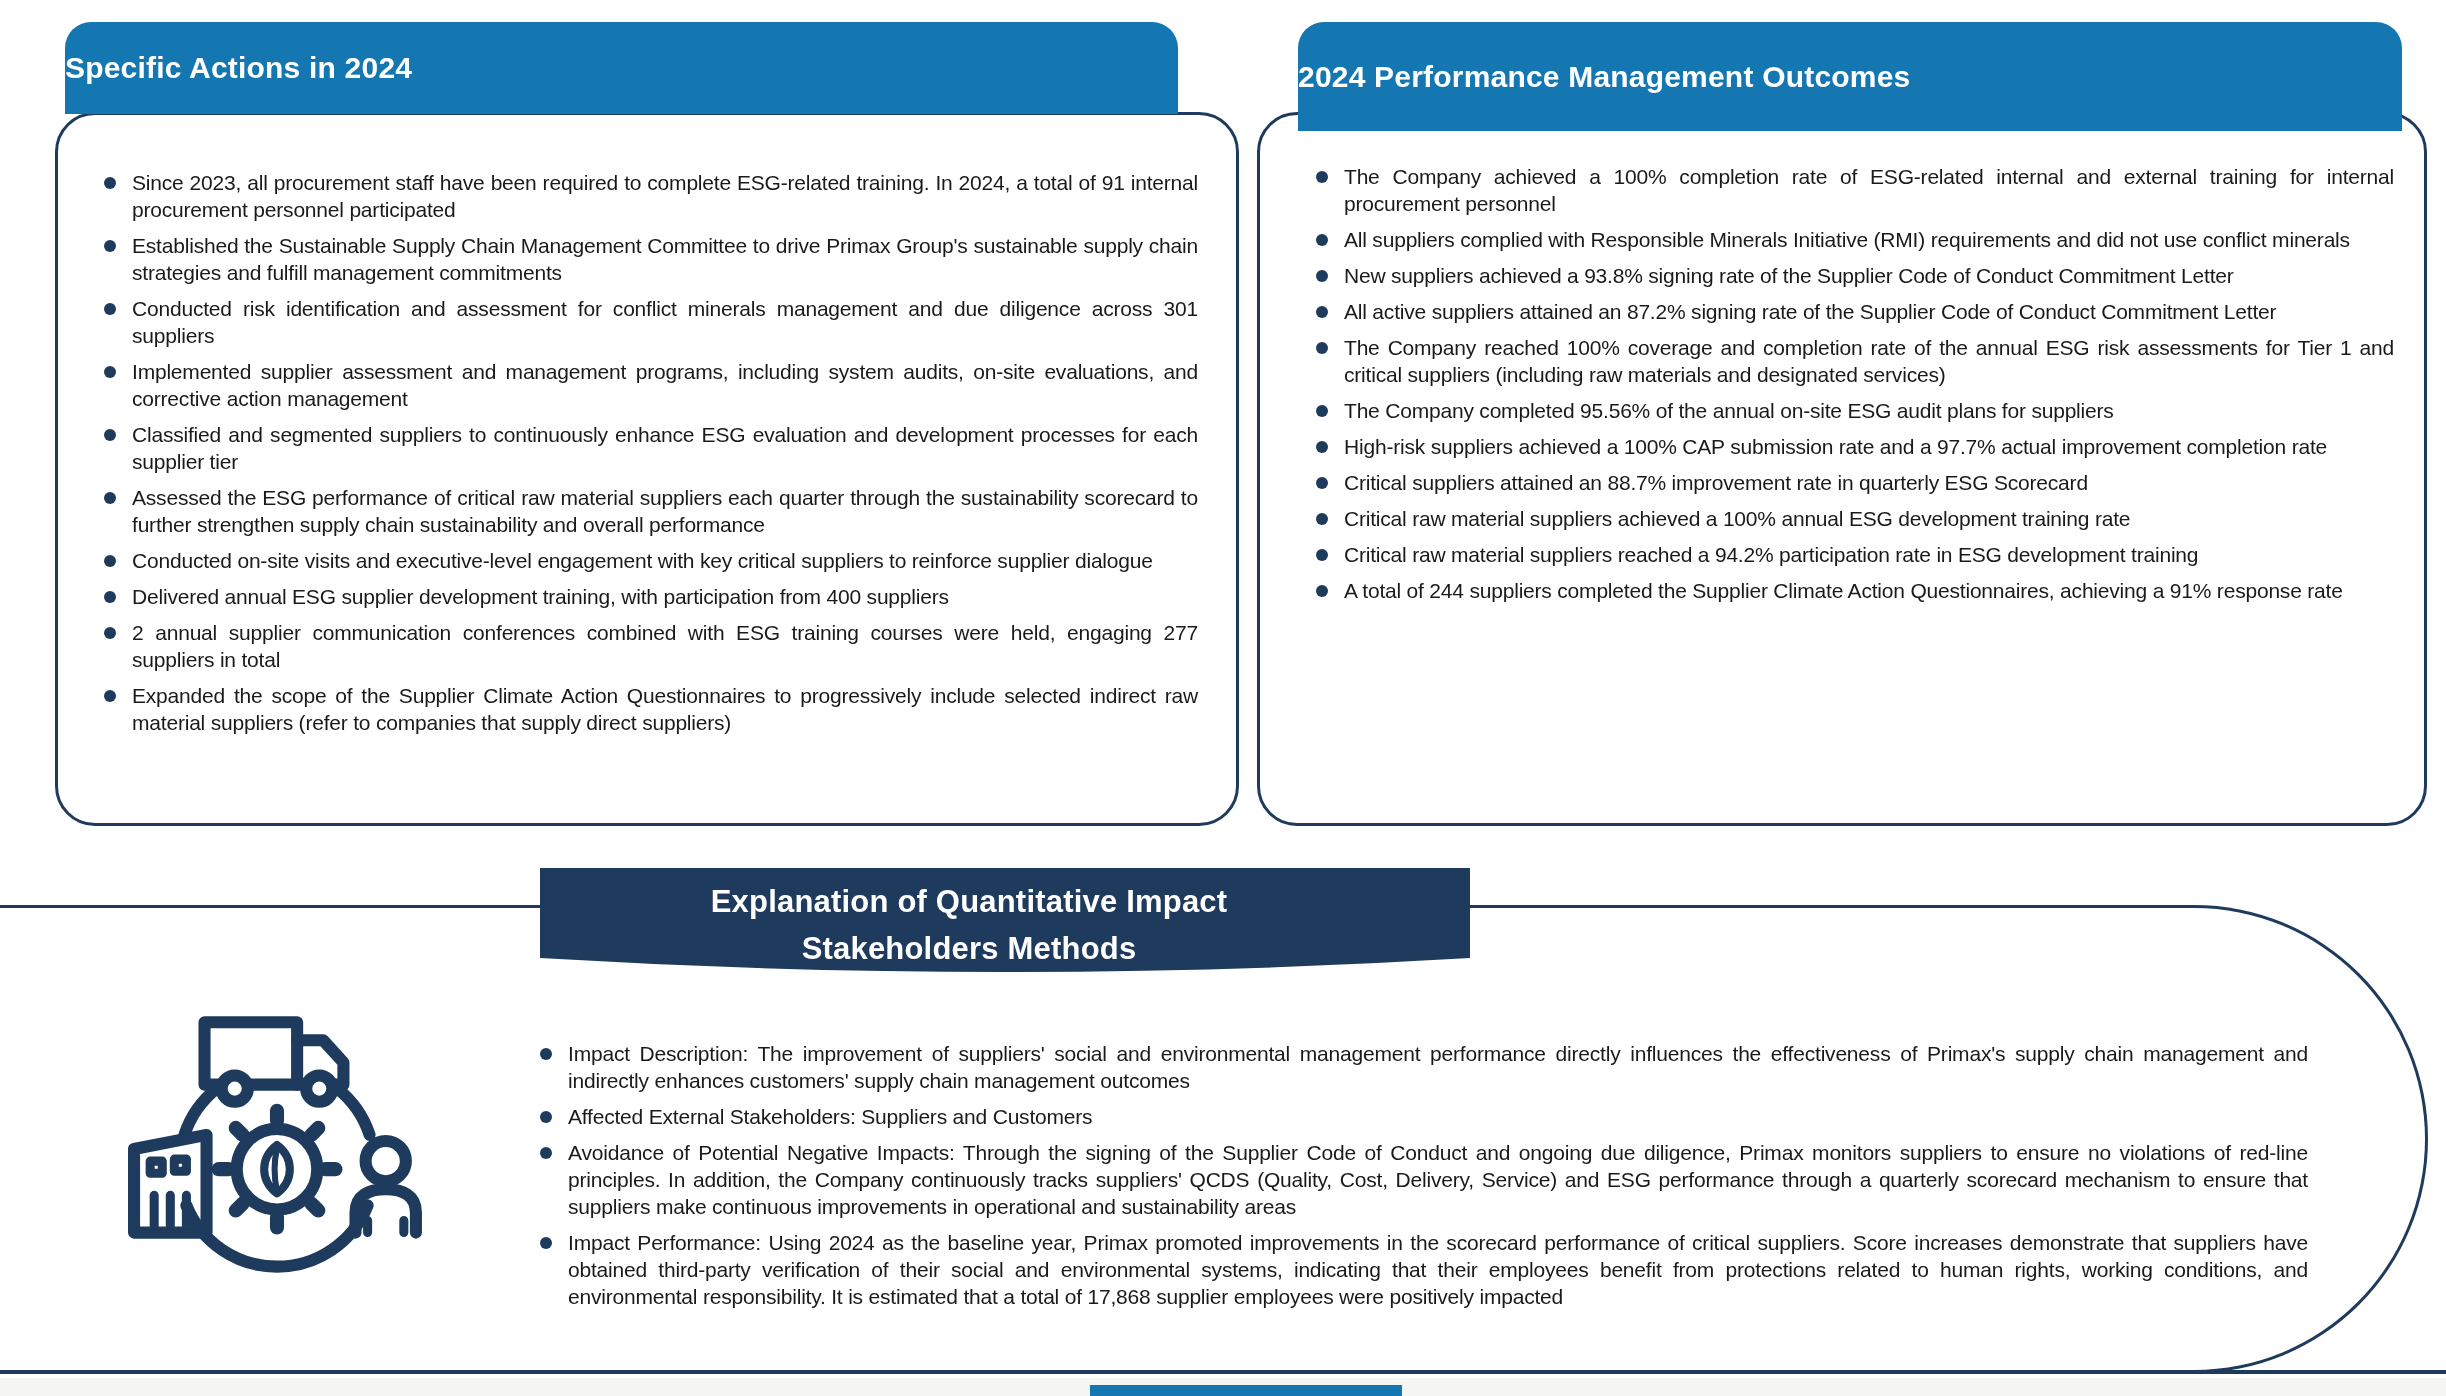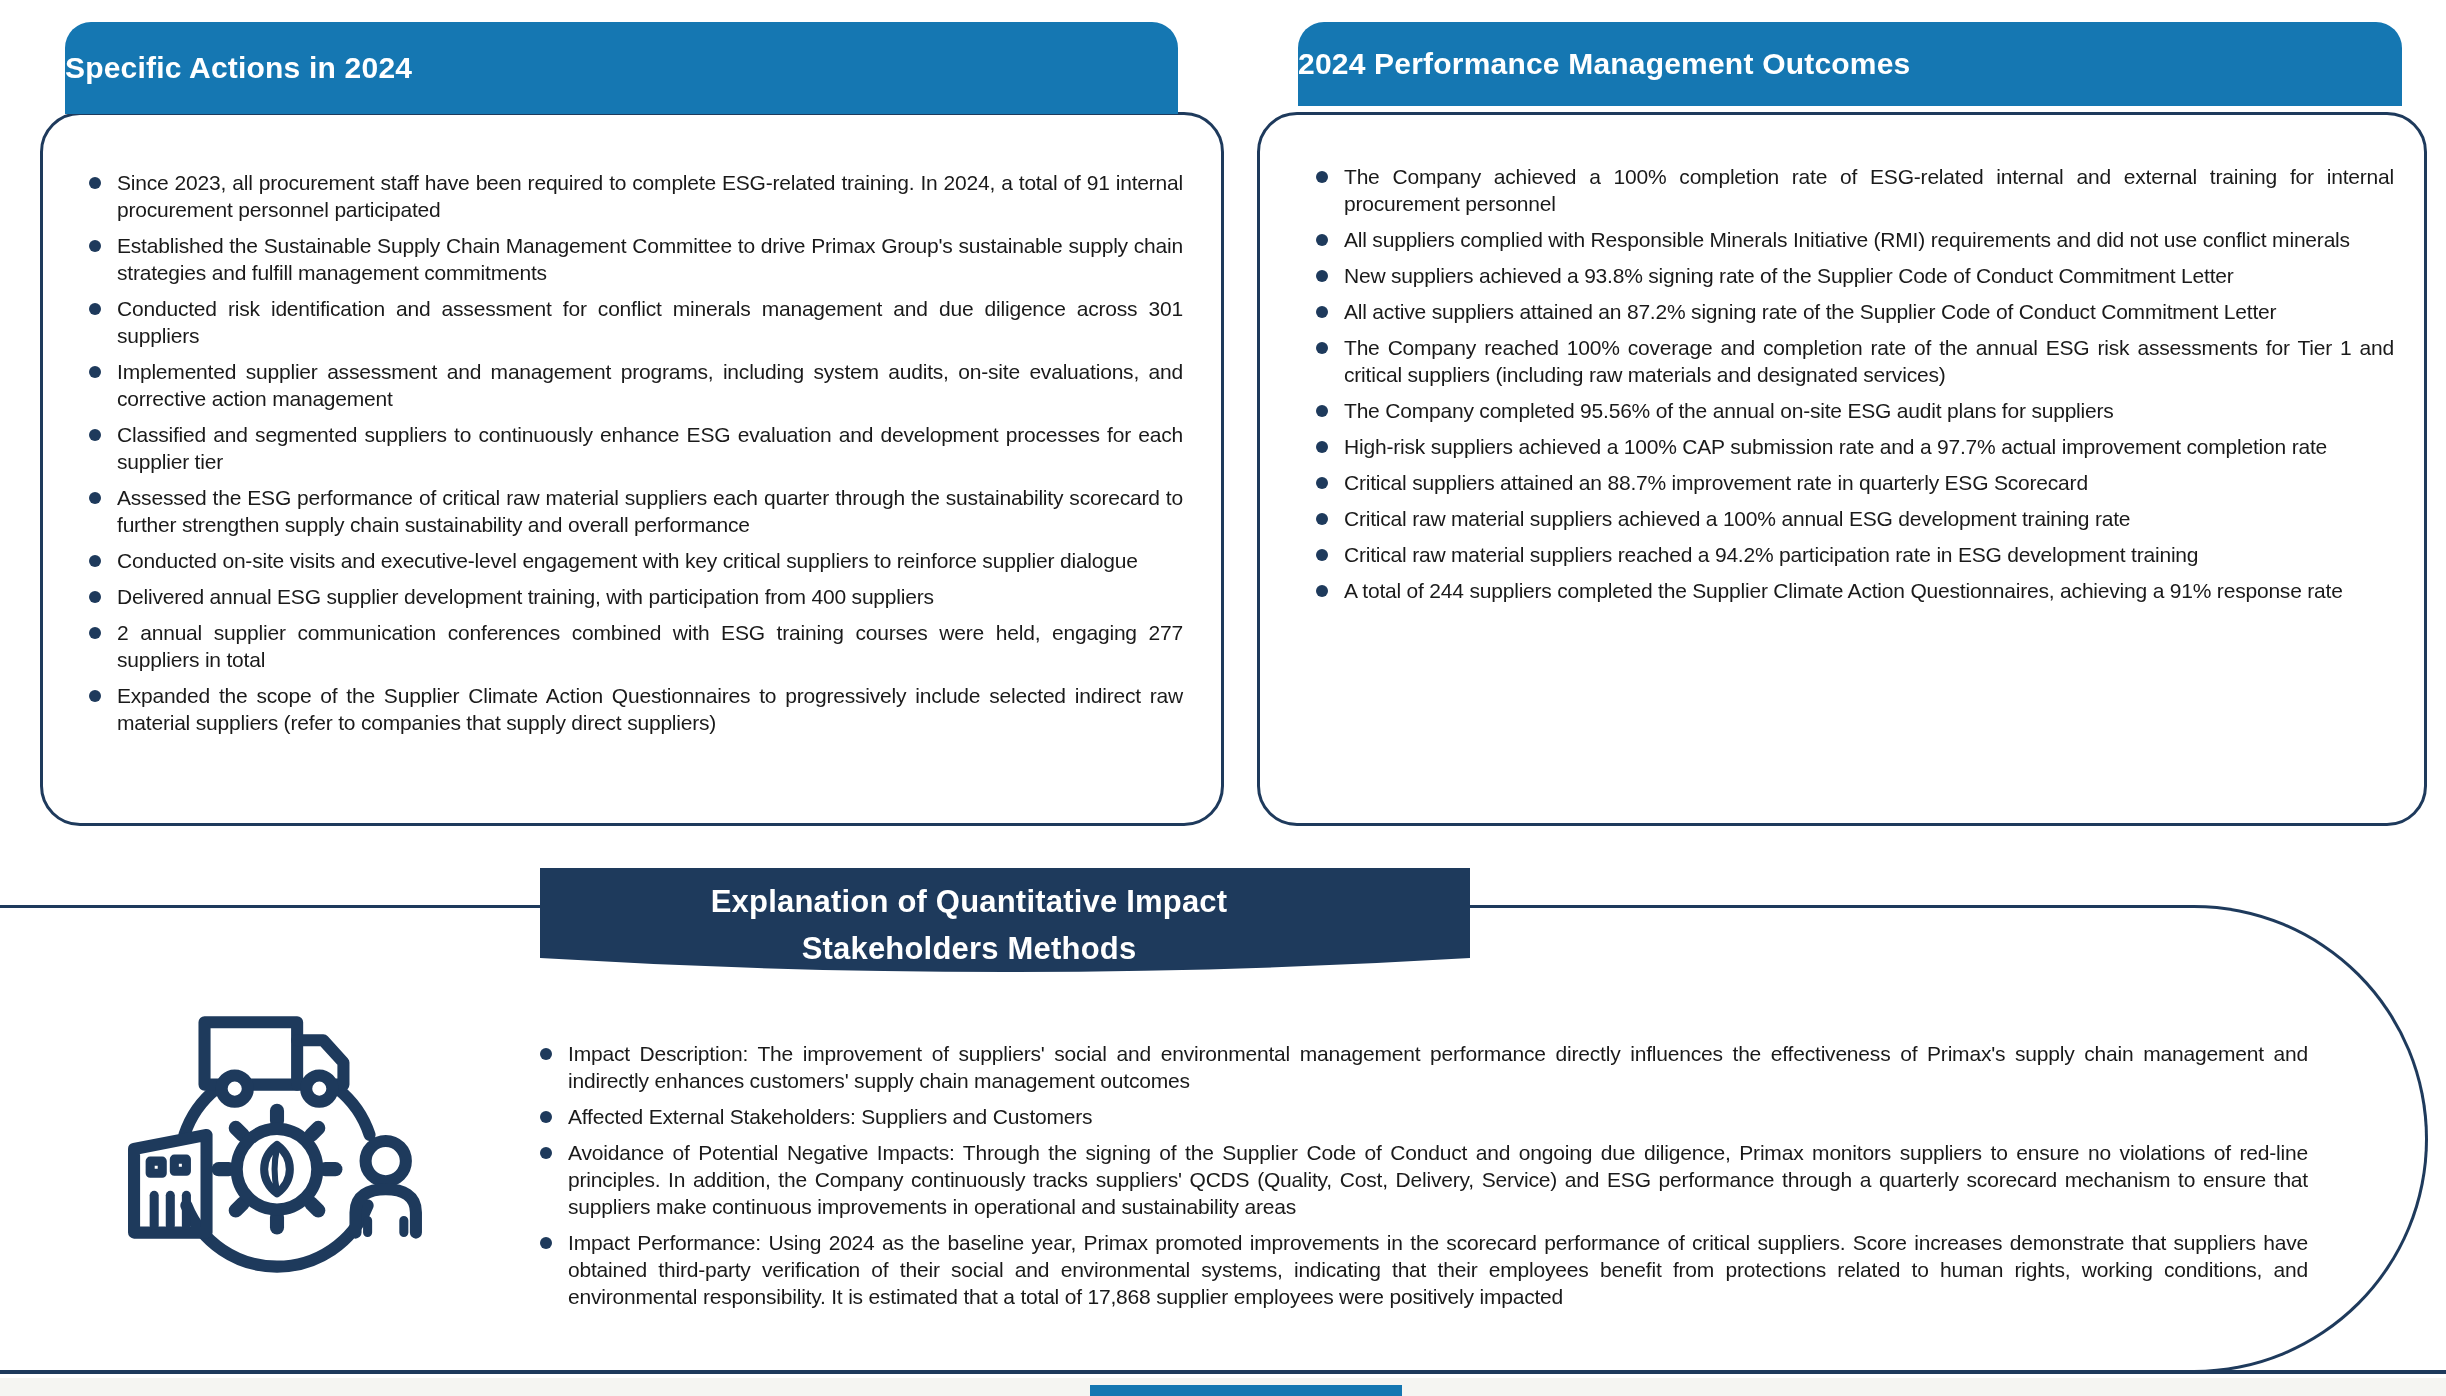--- a/index.html
+++ b/index.html
@@ -7,21 +7,21 @@
 
   .panel-header{position:absolute;background:#1577b2;border-radius:26px 26px 0 0;color:#ffffff;
     display:flex;align-items:center;font-weight:bold;font-size:30px;letter-spacing:.2px;z-index:3;}
   .panel-body{position:absolute;background:#ffffff;border:3px solid #1e3a5c;border-radius:40px;z-index:2;box-sizing:border-box;}
 
   ul.bullets{list-style:none;margin:0;padding:0;}
   ul.bullets li{display:flex;gap:16px;margin-bottom:9px;font-size:21px;line-height:27px;color:#1a1a1a;
     text-align:justify;text-align-last:left;letter-spacing:-0.2px;}
   .dot{flex:0 0 auto;width:12px;height:12px;border-radius:50%;background:#1e3a5c;margin-top:8px;}
 
-  .left-body-pad{padding:54px 38px 0 46px;}
+  .left-body-pad{padding:54px 38px 0 46px;margin-left:15px;}
   .right-body-pad{padding:48px 30px 0 56px;}
 
   .ribbon-wrap{position:absolute;left:540px;top:868px;width:930px;height:124px;z-index:5;}
   .ribbon-text{position:absolute;left:540px;top:878px;width:858px;z-index:6;color:#ffffff;font-weight:bold;
     font-size:31px;line-height:47px;text-align:center;letter-spacing:.2px;}
 
   .big-round{position:absolute;left:-120px;top:905px;width:2548px;height:468px;border:3px solid #1e3a5c;
     border-left:none;border-radius:0 240px 240px 0;z-index:1;box-sizing:border-box;background:transparent;}
   .bottom-rule{position:absolute;left:0;top:1370px;width:2446px;height:4px;background:#1e3a5c;z-index:2;}
   .footer-strip{position:absolute;left:0;top:1378px;width:2446px;height:18px;background:#f5f5f2;z-index:2;}
@@ -74,21 +74,21 @@
         <span class="dot"></span>
         <span>2 annual supplier communication conferences combined with ESG training courses were held, engaging 277 suppliers in total</span>
       </li>
     <li>
         <span class="dot"></span>
         <span>Expanded the scope of the Supplier Climate Action Questionnaires to progressively include selected indirect raw material suppliers (refer to companies that supply direct suppliers)</span>
       </li>
   </ul>
 </div>
 
-<div class="panel-header" style="left:1298px;top:22px;width:1104px;height:84px;">
+<div class="panel-header" style="left:1298px;top:22px;width:1104px;height:109px;">
   <span>2024 Performance Management Outcomes</span>
 </div>
 <div class="panel-body right-body-pad" style="left:1257px;top:112px;width:1170px;height:714px;">
   <ul class="bullets">
     <li>
         <span class="dot"></span>
         <span>The Company achieved a 100% completion rate of ESG-related internal and external training for internal procurement personnel</span>
       </li>
     <li>
         <span class="dot"></span>

